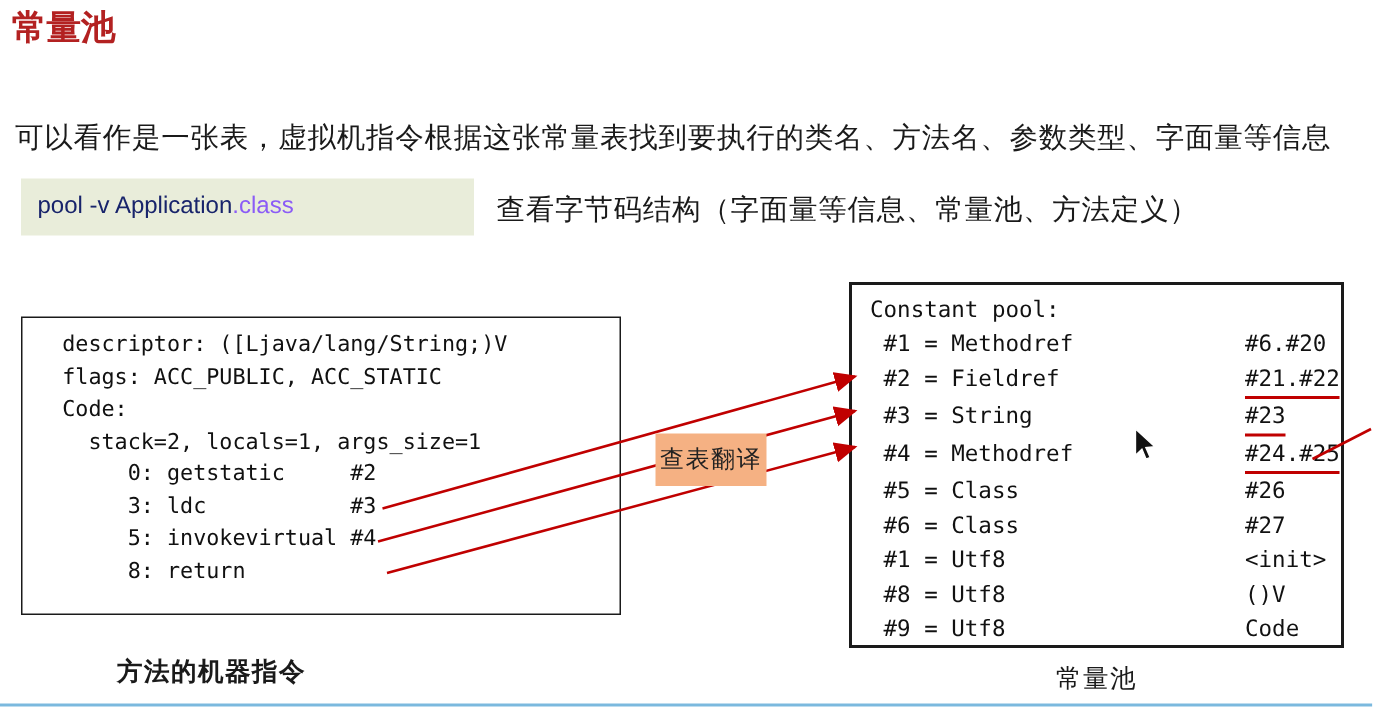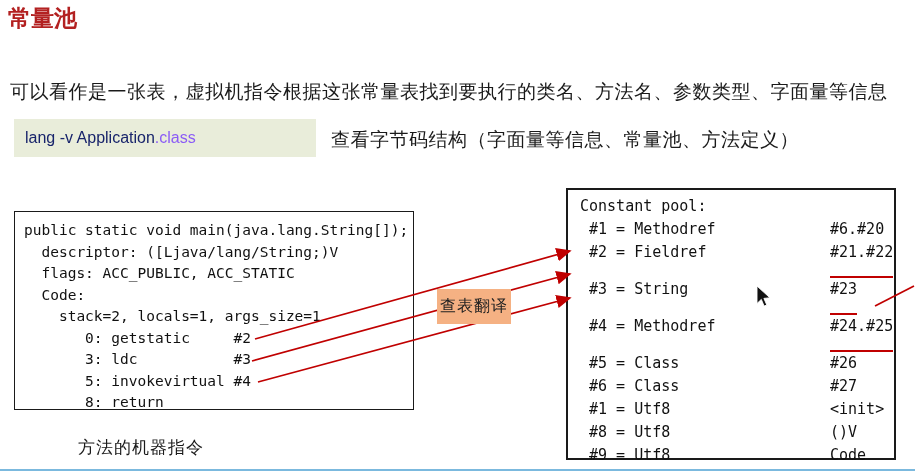--- a/index.html
+++ b/index.html
@@ -11,55 +11,54 @@
   .intro { position:absolute; left:10px; top:60px; width:900px; font-size:19px; color:#1a1a1a; letter-spacing:0.5px;margin-top:19px; }
 
   .cmdbox { position:absolute; left:14px; top:119px; width:302px; height:38px; background:#e9edda;
             display:flex; align-items:center; padding-left:11px; font-size:16px; color:#18246b; }
   .cmd-suffix { color:#8b5cf6; }
   .cmd-caption { position:absolute; left:331px; top:127px; font-size:19px; color:#1a1a1a; letter-spacing:0.5px; }
 
   .codebox { position:absolute; background:#fff; border:1.5px solid #1a1a1a;
              font-family:"DejaVu Sans Mono","Liberation Mono",monospace; color:#111; z-index:1; }
   .left-box  { left:14px;  top:211px; width:400px; height:199px; padding:8px 0 0 9px; font-size:14.5px; line-height:21.5px; }
-  .right-box { left:566px; top:188px; width:330px; height:272px; padding:5px 0 0 12px; font-size:15px;  line-height:23px; border-width:2px; }
+  .right-box { left:566px; top:188px; width:330px; height:244px; padding:5px 0 0 12px; font-size:15px;  line-height:23px; border-width:2px; }
   .code-line { white-space:pre; }
   .pool-row  { display:flex; white-space:pre; }
   .pool-left { width:250px; }
-  .pool-value.u { border-bottom:2px solid #c00000; padding-bottom:12px; }
+  .pool-value.u { border-bottom:2px solid #c00000; padding-bottom:0px; }
 
   .caption { position:absolute; font-size:17px; color:#1a1a1a; letter-spacing:1px; }
-  .left-caption  { left:78px;  top:436px; }
+  .left-caption  { left:78px;  top:436px;font-weight:bold; }
   .right-caption { left:704px; top:441px; }
 
   .translate { position:absolute; left:437px; top:289px; width:74px; height:35px; background:#f5b183;
                display:flex; align-items:center; justify-content:center; font-size:16px; color:#222;
                z-index:3; letter-spacing:1px; }
 
   .overlay { position:absolute; left:0; top:0; width:915px; height:472px; z-index:2; pointer-events:none; }
   .bottom-line { position:absolute; left:0; top:469px; width:915px; height:2px; background:#5aa7d6; opacity:0.8; }
 </style>
 </head>
 <body>
 
 <div class="page">
 
   <h1 class="title">常量池</h1>
 
   <p class="intro">可以看作是一张表，虚拟机指令根据这张常量表找到要执行的类名、方法名、参数类型、字面量等信息</p>
 
   <div class="cmdbox">
-      <span>lang -v Application</span>
+      <span>pool -v Application</span>
       <span class="cmd-suffix">.class</span>
     </div>
 
   <div class="cmd-caption">查看字节码结构（字面量等信息、常量池、方法定义）</div>
 
   <div class="codebox left-box">
-    <div class="code-line">public static void main(java.lang.String[]);</div>
     <div class="code-line">  descriptor: ([Ljava/lang/String;)V</div>
     <div class="code-line">  flags: ACC_PUBLIC, ACC_STATIC</div>
     <div class="code-line">  Code:</div>
     <div class="code-line">    stack=2, locals=1, args_size=1</div>
     <div class="code-line">       0: getstatic     #2</div>
     <div class="code-line">       3: ldc           #3</div>
     <div class="code-line">       5: invokevirtual #4</div>
     <div class="code-line">       8: return</div>
   </div>
   <div class="caption left-caption">方法的机器指令</div>

